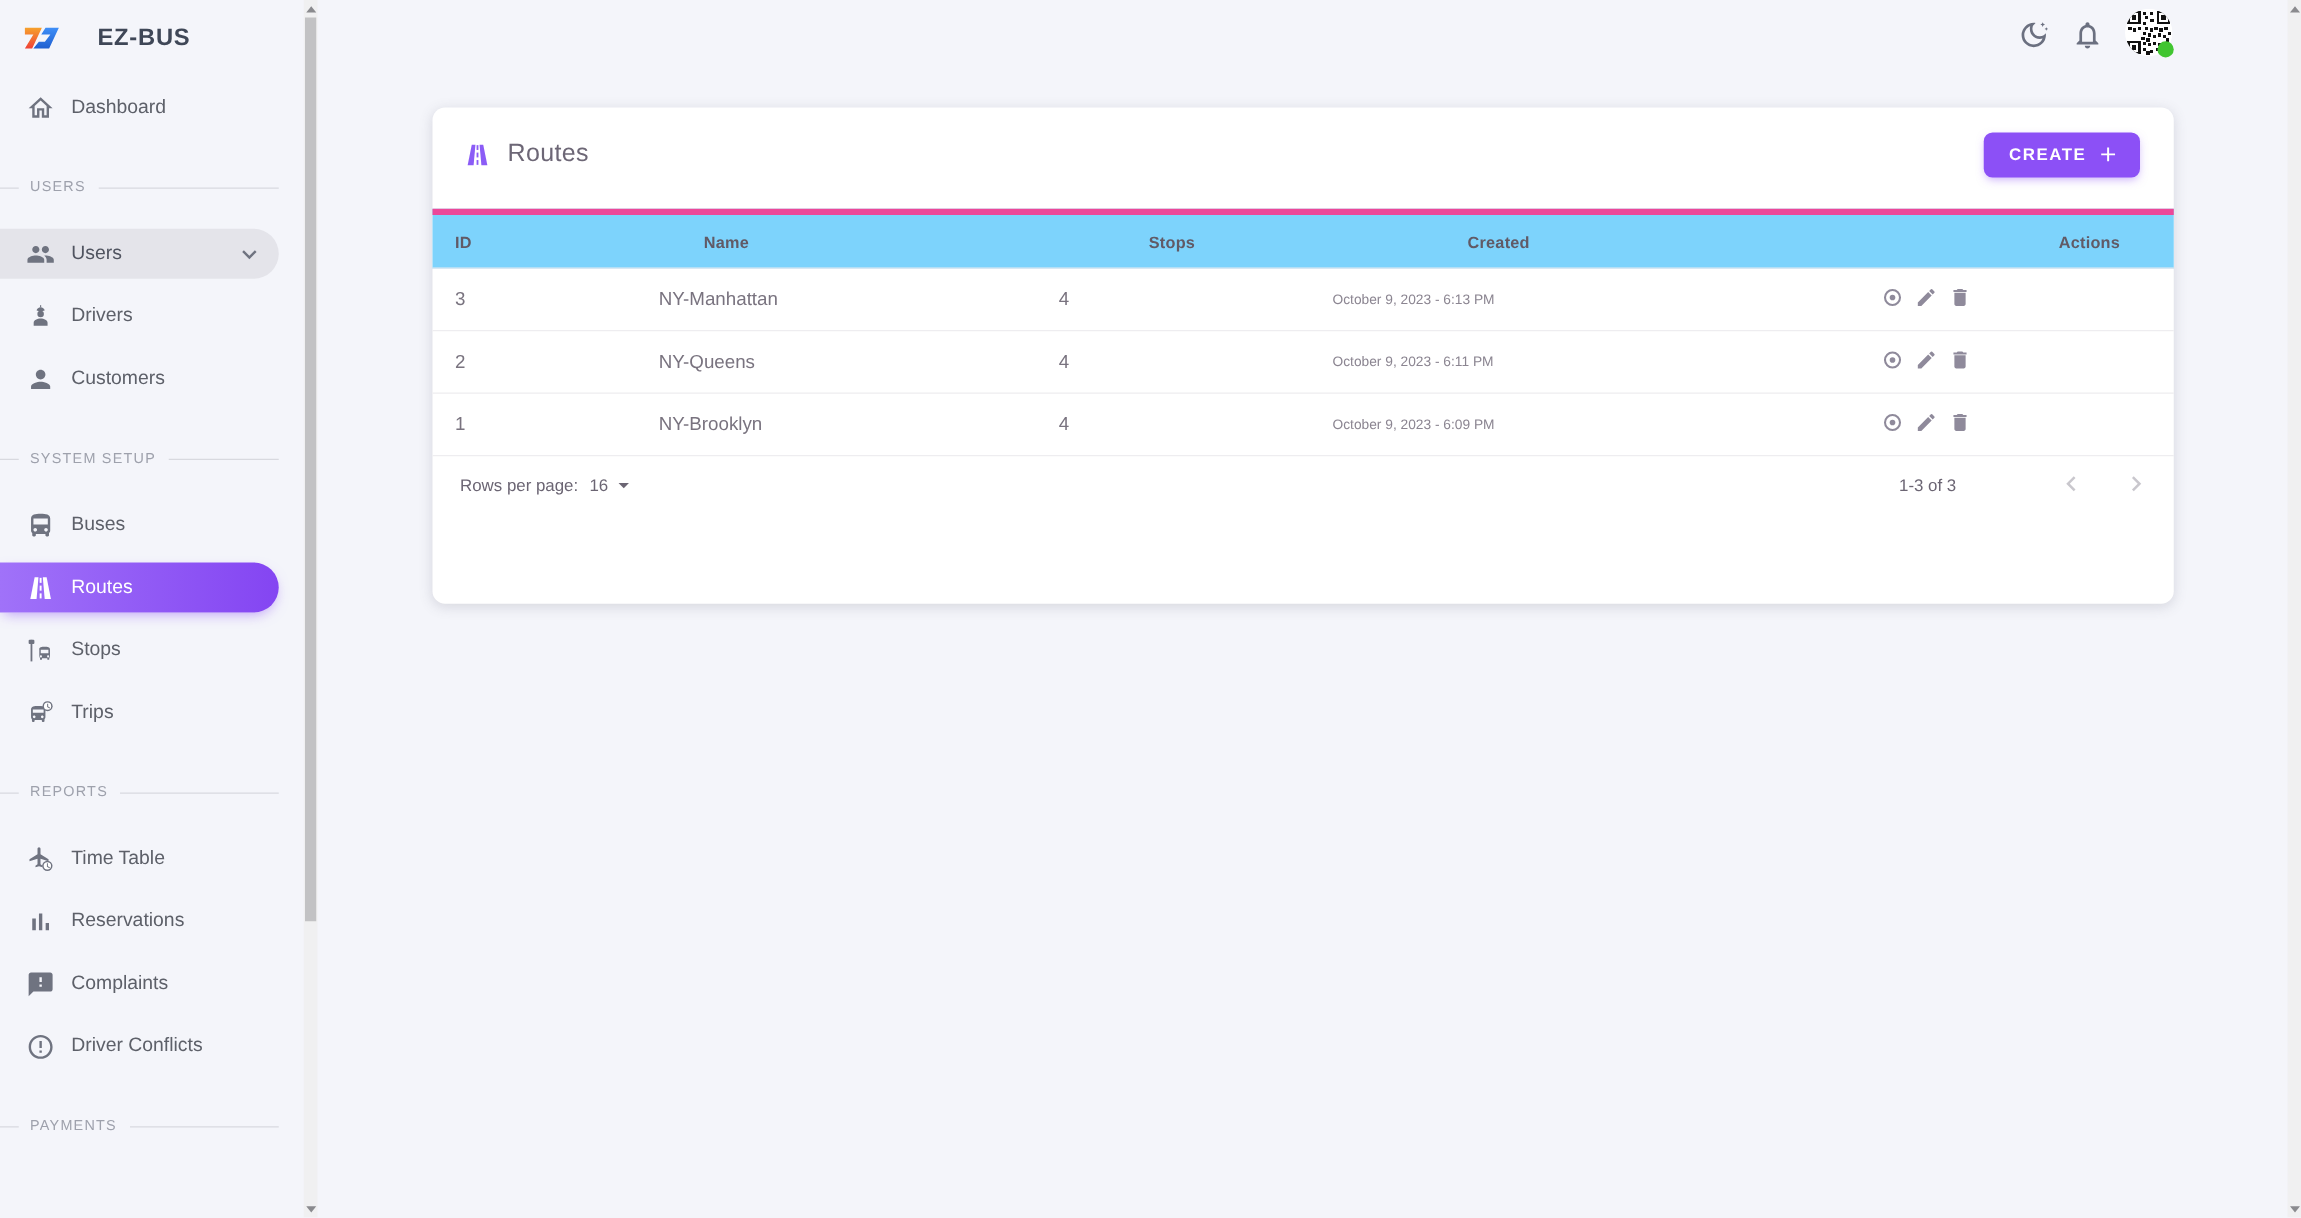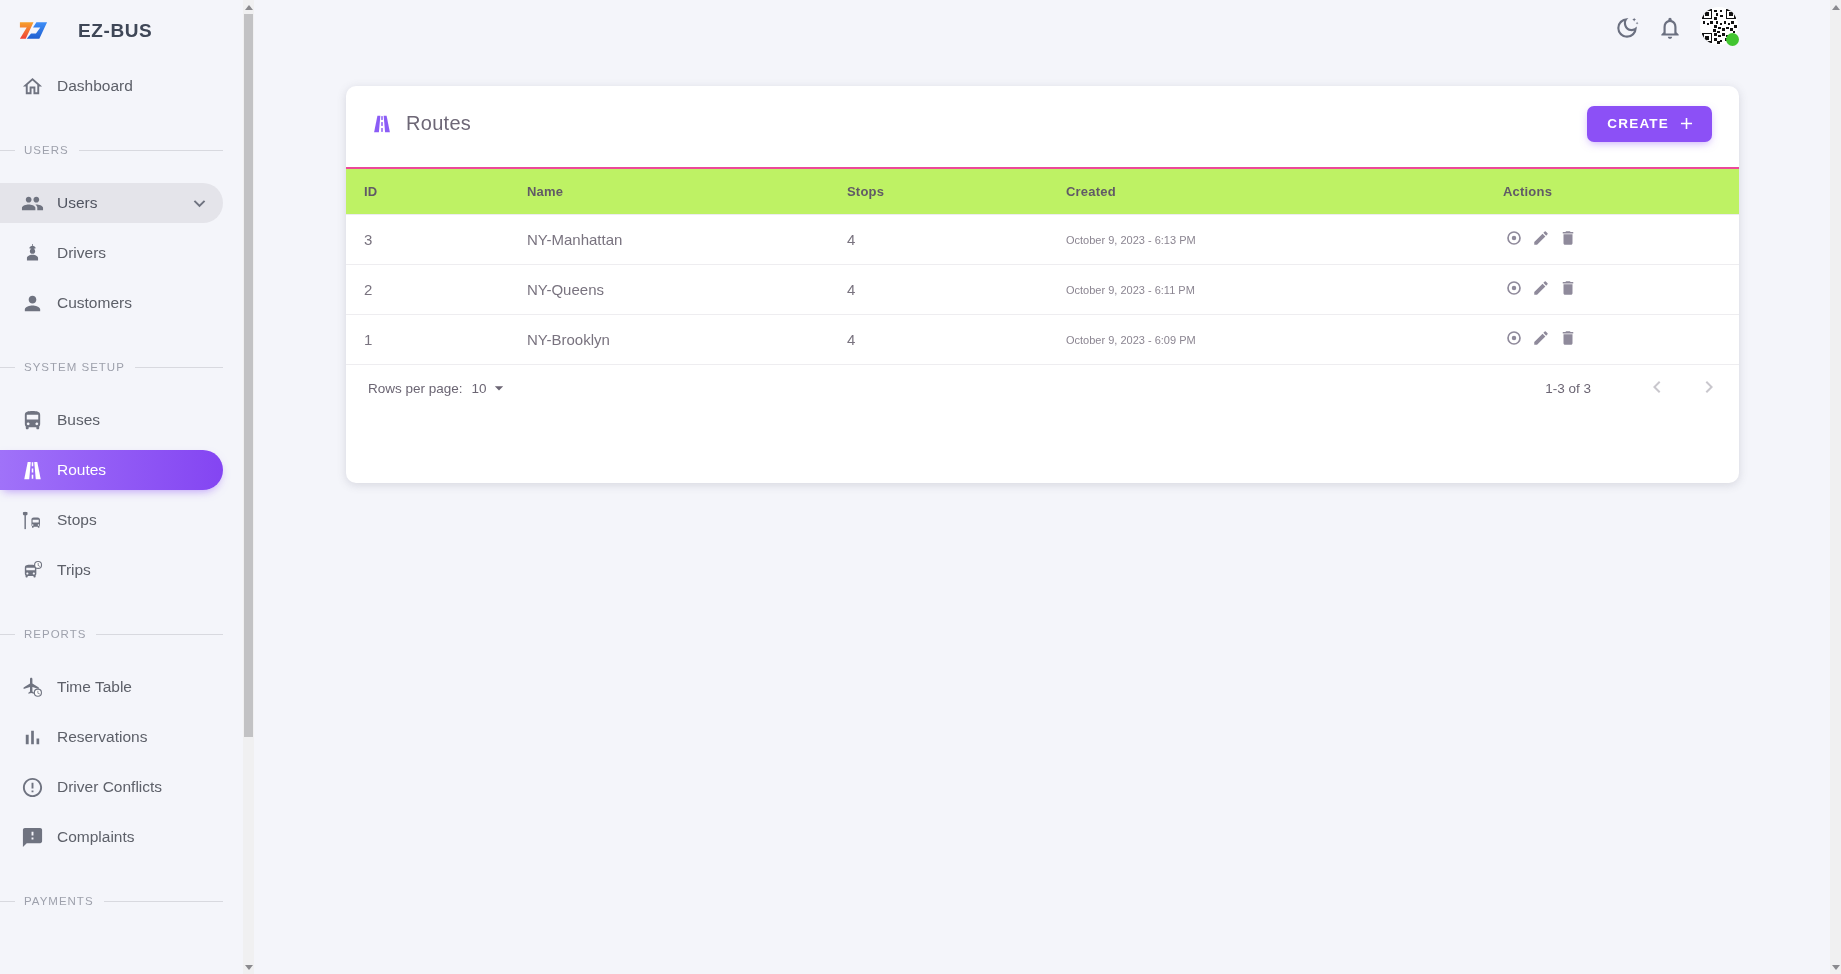--- a/index.html
+++ b/index.html
@@ -85,38 +85,38 @@
   .search-input {
     width:100%; height:40px; border:none; border-bottom:1px solid #e3e2e6;
     background:transparent; outline:none; font-size:16px; color:#5d6069;
     padding:14px 2px 8px 2px; font-family:"Liberation Sans", sans-serif;
   }
   .search-input::placeholder { color:#b9b6bf; opacity:1; }
   
   .table { margin-top:26px; width:100%; }
   .tr-grid { display:grid; grid-template-columns:163px 320px 219px 437px 1fr; align-items:center; }
   .thead {
-    height:48px; background:#bef264;
-    border-top:2px solid #ec4899; border-bottom:1px solid #ececef;
+    height:48px; background:#7dd3fc;
+    border-top:5px solid #ec4899; border-bottom:1px solid #ececef;gap:36px;
   }
   .th { font-size:13px; font-weight:bold; color:#615a66; padding-left:18px; letter-spacing:.2px; }
   .tr { height:50px; border-bottom:1px solid #eeedf0; }
   .td { font-size:15px; color:#79737f; padding-left:18px; }
   .td-created { font-size:11px; color:#8b8591; }
   .td-actions { display:flex; align-items:center; gap:5px; }
   .act-btn { background:none; border:none; padding:2px; color:#8f8a9b; cursor:pointer; display:flex; }
   .act-btn svg { width:18px; height:18px; fill:currentColor; }
   
   .card-footer { height:46px; display:flex; align-items:center; justify-content:space-between; padding:0 18px 0 22px; }
   .rpp { display:flex; align-items:center; font-size:13.5px; color:#6b6573; cursor:pointer; }
   .rpp-value { margin-left:9px; }
   .rpp .icn { display:flex; color:#6b6573; margin-left:2px; }
   .rpp .icn svg { width:20px; height:20px; fill:currentColor; }
   .pag { display:flex; align-items:center; }
-  .range-label { font-size:13.5px; color:#6b6573; margin-right:26px; }
+  .range-label { font-size:13.5px; color:#6b6573; margin-right:52px; }
   .pag-btn { background:none; border:none; padding:0; margin-left:28px; color:#c9c7cd; display:flex; cursor:default; }
   .pag-btn svg { width:24px; height:24px; fill:currentColor; }
 </style>
 </head>
 <body>
 
 <div class="sidebar" data-name="sidebar">
   <div class="logo-row" data-name="app-logo">
     <span class="logo-mark" data-name="app-logo-icon">
       <svg viewBox="0 0 34 26">
@@ -245,35 +245,35 @@
         <span class="sb-label" data-name="sidebar-item-label">Time Table</span>
       </div>
       <div class="sb-item" data-name="sidebar-item-reservations">
         <span class="icn" data-name="bar-chart-icon">
           <svg viewBox="0 0 24 24">
             <path d="M5 9.2h3V19H5zM10.6 5h2.8v14h-2.8zM16.2 13H19v6h-2.8z"></path>
           </svg>
         </span>
         <span class="sb-label" data-name="sidebar-item-label">Reservations</span>
       </div>
+      <div class="sb-item" data-name="sidebar-item-complaints">
+        <span class="icn" data-name="feedback-icon">
+          <svg viewBox="0 0 24 24">
+            <path d="M20 2H4c-1.1 0-1.99.9-1.99 2L2 22l4-4h14c1.1 0 2-.9 2-2V4c0-1.1-.9-2-2-2zm-7 12h-2v-2h2v2zm0-4h-2V6h2v4z"></path>
+          </svg>
+        </span>
+        <span class="sb-label" data-name="sidebar-item-label">Complaints</span>
+      </div>
       <div class="sb-item" data-name="sidebar-item-driver-conflicts">
         <span class="icn" data-name="error-circle-icon">
           <svg viewBox="0 0 24 24">
             <path d="M11 15h2v2h-2zm0-8h2v6h-2zm.99-5C6.47 2 2 6.48 2 12s4.47 10 9.99 10C17.52 22 22 17.52 22 12S17.52 2 11.99 2zm.01 18c-4.42 0-8-3.58-8-8s3.58-8 8-8 8 3.58 8 8-3.58 8-8 8z"></path>
           </svg>
         </span>
         <span class="sb-label" data-name="sidebar-item-label">Driver Conflicts</span>
-      </div>
-      <div class="sb-item" data-name="sidebar-item-complaints">
-        <span class="icn" data-name="feedback-icon">
-          <svg viewBox="0 0 24 24">
-            <path d="M20 2H4c-1.1 0-1.99.9-1.99 2L2 22l4-4h14c1.1 0 2-.9 2-2V4c0-1.1-.9-2-2-2zm-7 12h-2v-2h2v2zm0-4h-2V6h2v4z"></path>
-          </svg>
-        </span>
-        <span class="sb-label" data-name="sidebar-item-label">Complaints</span>
       </div>
       <div class="sb-section" data-name="sidebar-section-payments">
         <span class="ln l"></span>
         <span class="sec-txt" data-name="section-label">PAYMENTS</span>
         <span class="ln r"></span>
       </div>
     </nav>
 </div>
 
 <div class="vscroll left" data-name="sidebar-scrollbar">
@@ -472,21 +472,21 @@
                 </svg></span>
             </button>
           </div>
         </div>
       </div>
   </div>
 
   <div class="card-footer" data-name="table-footer">
     <div class="rpp" data-name="rows-per-page-control">
       <span data-name="rows-per-page-label">Rows per page:</span>
-      <span class="rpp-value" data-name="rows-per-page-value">10</span>
+      <span class="rpp-value" data-name="rows-per-page-value">16</span>
       <span class="icn" data-name="caret-down-icon">
           <svg viewBox="0 0 24 24">
             <path d="M7 10l5 5 5-5z"></path>
           </svg>
         </span>
     </div>
     <div class="pag" data-name="pagination">
       <span class="range-label" data-name="pagination-range-label">1-3 of 3</span>
       <button class="pag-btn" data-name="previous-page-button">
         <span class="icn" data-name="chevron-left-icon"><svg viewBox="0 0 24 24">

